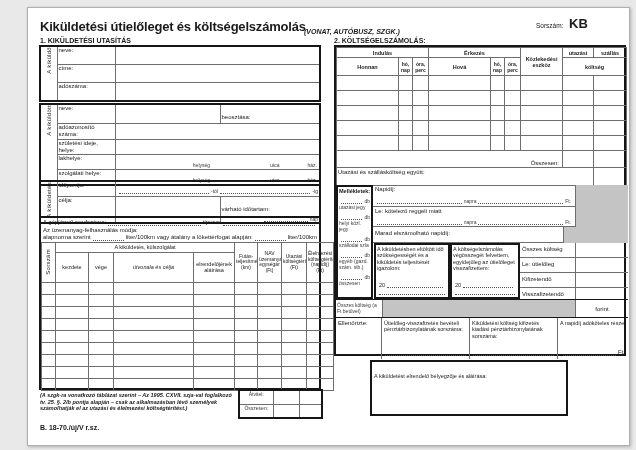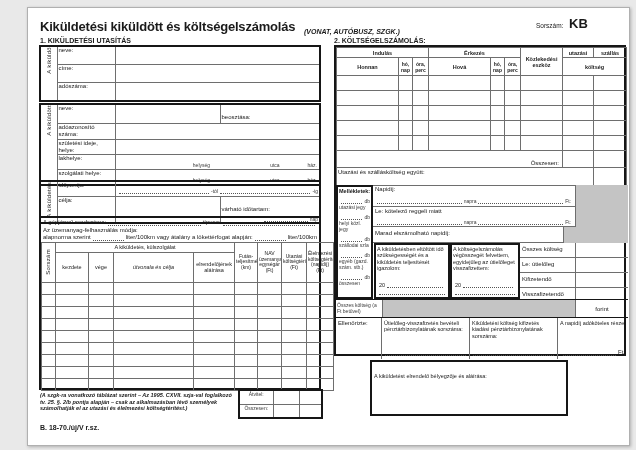--- a/index.html
+++ b/index.html
@@ -25,21 +25,21 @@
   .dr{height:12px}
   .dr2{height:15px}
   .nowrap{white-space:nowrap}
 </style>
 </head>
 <body>
 
 <div class="page">
 <div class="paper">
 
-  <div class="abs title" style="left:12px;top:11px">Kiküldetési kiküldött és költségelszámolás</div>
+  <div class="abs title" style="left:12px;top:11px">Kiküldetési útielőleget és költségelszámolás</div>
   <div class="abs sec" style="left:12px;top:29px">1. KIKÜLDETÉSI UTASÍTÁS</div>
   <div class="abs" style="left:276px;top:20px;font-size:7px;font-weight:bold;font-style:italic;white-space:nowrap">(VONAT, AUTÓBUSZ, SZGK.)</div>
   <div class="abs sec" style="left:306px;top:29px">2. KÖLTSÉGELSZÁMOLÁS:</div>
   <div class="abs" style="left:508px;top:14px;font-size:6.5px">Sorszám:</div>
   <div class="abs" style="left:541px;top:8px;font-size:13px;font-weight:bold">KB</div>
 
   <table class="abs frm" style="left:11px;top:37px;width:282px;height:55px">
     <colgroup>
           <col style="width:17px">
           <col style="width:58px">

